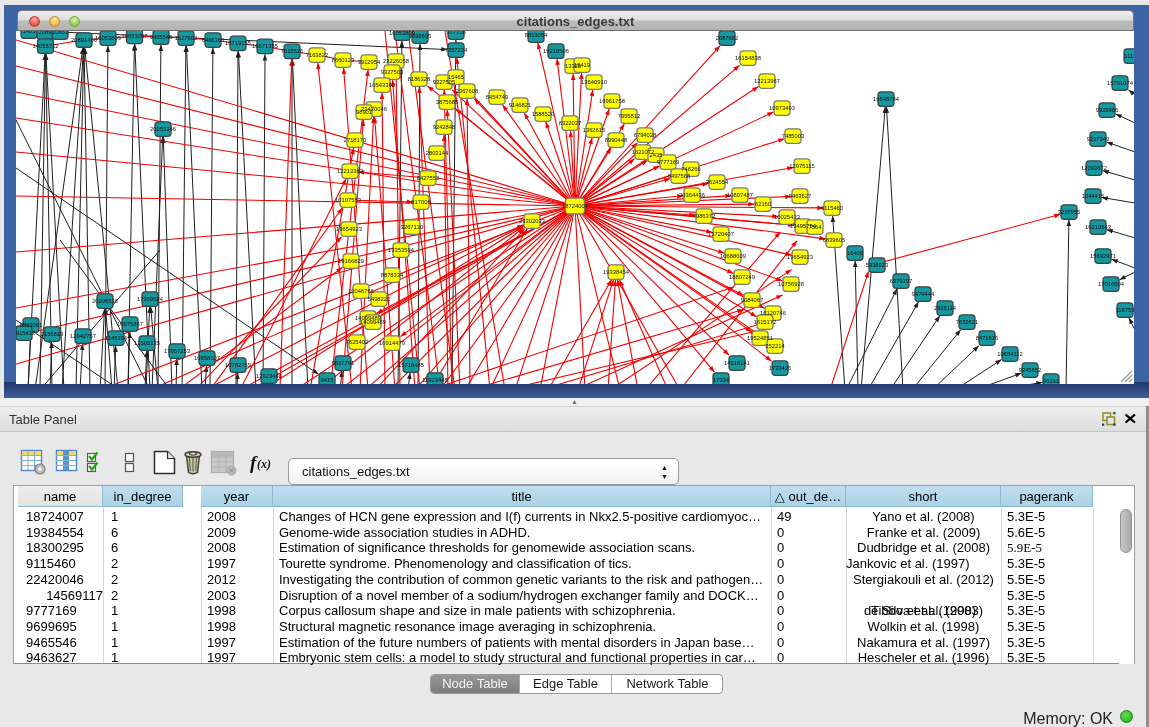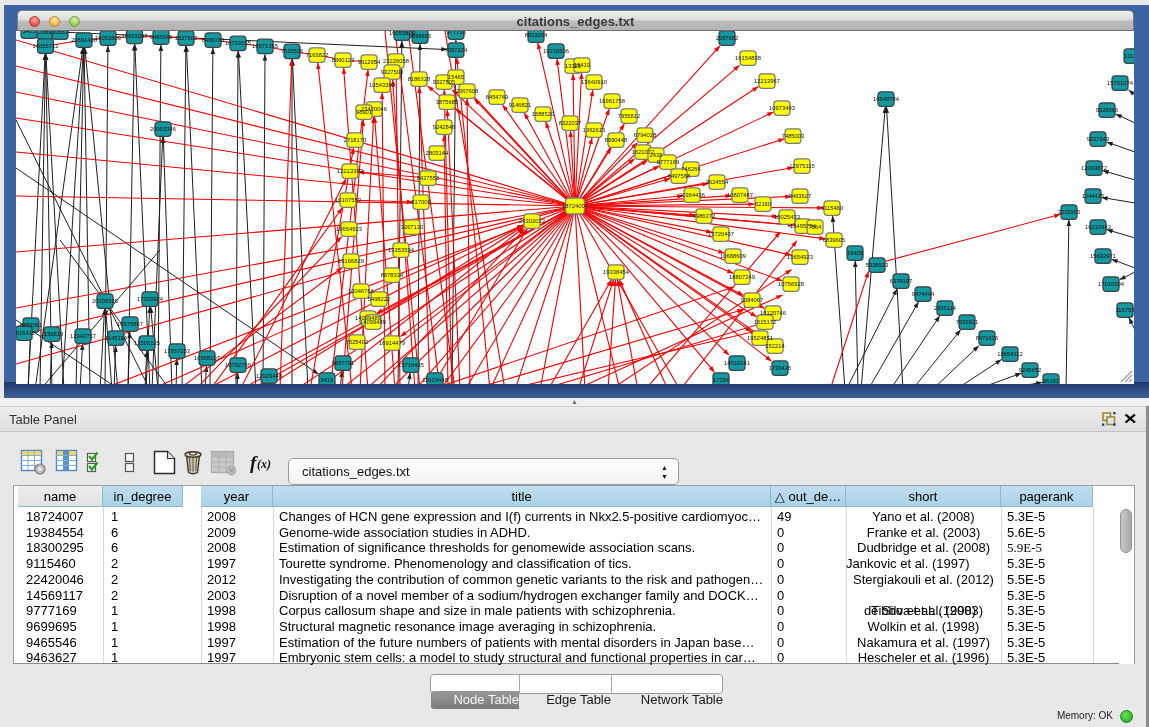--- a/index.html
+++ b/index.html
@@ -52,27 +52,27 @@
 .cell { position:absolute; height:16px; font-size:13px; color:#000; line-height:16px;
   white-space:nowrap; overflow:hidden; }
 .colline { position:absolute; top:21px; bottom:0; width:1px; background:#d8d8d8; }
 #vscroll { position:absolute; right:0px; top:21px; width:15px; height:157px;
   background:#ffffff; }
 #vscroll .thumb { position:absolute; left:1px; top:2px; width:12px; height:44px;
   background:linear-gradient(90deg,#c8c8c8,#a9a9a9); border:1px solid #939393; border-radius:6px; }
 
 #tabs { position:absolute; left:430px; top:241px; width:293px; height:20px;
   border:1px solid #9b9b9b; border-radius:4px; background:#ffffff; font-size:13px; }
-#tabs .seg { position:absolute; top:0; height:18px; line-height:18px; text-align:right; color:#1a1a1a;margin-top:16px; }
+#tabs .seg { position:absolute; top:0; height:18px; line-height:18px; text-align:center; color:#1a1a1a; }
 #tabs .seg.sel { background:linear-gradient(#989898,#7c7c7c); color:#f5f5f5; border-radius:3px 0 0 3px; }
 #tabs .div1 { position:absolute; left:88px; top:0; width:1px; height:18px; background:#aaaaaa; }
 #tabs .div2 { position:absolute; left:180px; top:0; width:1px; height:18px; background:#aaaaaa; }
 
 #status { position:absolute; left:0; top:700px; width:1149px; height:27px; }
-#status .mem { position:absolute; right:36px; top:10px; font-size:10px; color:#222; }
+#status .mem { position:absolute; right:36px; top:10px; font-size:16px; color:#222; }
 #status .dot { position:absolute; left:1120px; top:10px; width:13px; height:13px; border-radius:50%;
   background:radial-gradient(circle at 40% 35%, #67dd55, #2fbe2f 70%, #23a523); border:1px solid #1d7c1d; }
 </style>
 </head>
 <body>
 <div id="root">
 
   <div id="netframe">
     <div class="botgrad"></div>
     <div id="titlebar">
@@ -852,21 +852,21 @@
 <div class="cell" style="left:193px;width:66px;top:23.0px;">2008</div>
 <div class="cell" style="left:265px;width:492px;top:23.0px;">Changes of HCN gene expression and I(f) currents in Nkx2.5-positive cardiomyoc…</div>
 <div class="cell" style="left:763px;width:69px;top:23.0px;">49</div>
 <div class="cell" style="left:832px;width:155px;top:23.0px;text-align:center;">Yano et al. (2008)</div>
 <div class="cell" style="left:993px;width:86px;top:23.0px;">5.3E-5</div>
 <div class="cell" style="left:12px;width:77px;top:38.7px;">19384554</div>
 <div class="cell" style="left:97px;width:90px;top:38.7px;">6</div>
 <div class="cell" style="left:193px;width:66px;top:38.7px;">2009</div>
 <div class="cell" style="left:265px;width:492px;top:38.7px;">Genome-wide association studies in ADHD.</div>
 <div class="cell" style="left:763px;width:69px;top:38.7px;">0</div>
-<div class="cell" style="left:832px;width:155px;top:38.7px;text-align:center;">Franke et al. (2003)</div>
+<div class="cell" style="left:832px;width:155px;top:38.7px;text-align:center;">Franke et al. (2009)</div>
 <div class="cell" style="left:993px;width:86px;top:38.7px;">5.6E-5</div>
 <div class="cell" style="left:12px;width:77px;top:54.4px;">18300295</div>
 <div class="cell" style="left:97px;width:90px;top:54.4px;">6</div>
 <div class="cell" style="left:193px;width:66px;top:54.4px;">2008</div>
 <div class="cell" style="left:265px;width:492px;top:54.4px;">Estimation of significance thresholds for genomewide association scans.</div>
 <div class="cell" style="left:763px;width:69px;top:54.4px;">0</div>
 <div class="cell" style="left:832px;width:155px;top:54.4px;text-align:center;">Dudbridge et al. (2008)</div>
 <div class="cell" style="left:993px;width:86px;top:54.4px;font-family:Liberation Serif, serif;">5.9E-5</div>
 <div class="cell" style="left:12px;width:77px;top:70.1px;">9115460</div>
 <div class="cell" style="left:97px;width:90px;top:70.1px;">2</div>
@@ -875,21 +875,21 @@
 <div class="cell" style="left:763px;width:69px;top:70.1px;">0</div>
 <div class="cell" style="left:832px;width:155px;top:70.1px;">Jankovic et al. (1997)</div>
 <div class="cell" style="left:993px;width:86px;top:70.1px;">5.3E-5</div>
 <div class="cell" style="left:12px;width:77px;top:85.8px;">22420046</div>
 <div class="cell" style="left:97px;width:90px;top:85.8px;">2</div>
 <div class="cell" style="left:193px;width:66px;top:85.8px;">2012</div>
 <div class="cell" style="left:265px;width:492px;top:85.8px;">Investigating the contribution of common genetic variants to the risk and pathogen…</div>
 <div class="cell" style="left:763px;width:69px;top:85.8px;">0</div>
 <div class="cell" style="left:832px;width:155px;top:85.8px;text-align:center;">Stergiakouli et al. (2012)</div>
 <div class="cell" style="left:993px;width:86px;top:85.8px;">5.5E-5</div>
-<div class="cell" style="left:12px;width:77px;top:101.5px;">14569117</div>
+<div class="cell" style="left:12px;width:77px;top:101.5px;text-align:right;">14569117</div>
 <div class="cell" style="left:97px;width:90px;top:101.5px;">2</div>
 <div class="cell" style="left:193px;width:66px;top:101.5px;">2003</div>
 <div class="cell" style="left:265px;width:492px;top:101.5px;">Disruption of a novel member of a sodium/hydrogen exchanger family and DOCK…</div>
 <div class="cell" style="left:763px;width:69px;top:101.5px;">0</div>
 <div class="cell" style="left:832px;width:155px;top:117px;text-align:center;">de Silva et al. (2003)</div>
 <div class="cell" style="left:993px;width:86px;top:101.5px;">5.3E-5</div>
 <div class="cell" style="left:12px;width:77px;top:117.2px;">9777169</div>
 <div class="cell" style="left:97px;width:90px;top:117.2px;">1</div>
 <div class="cell" style="left:193px;width:66px;top:117.2px;">1998</div>
 <div class="cell" style="left:265px;width:492px;top:117.2px;">Corpus callosum shape and size in male patients with schizophrenia.</div>

